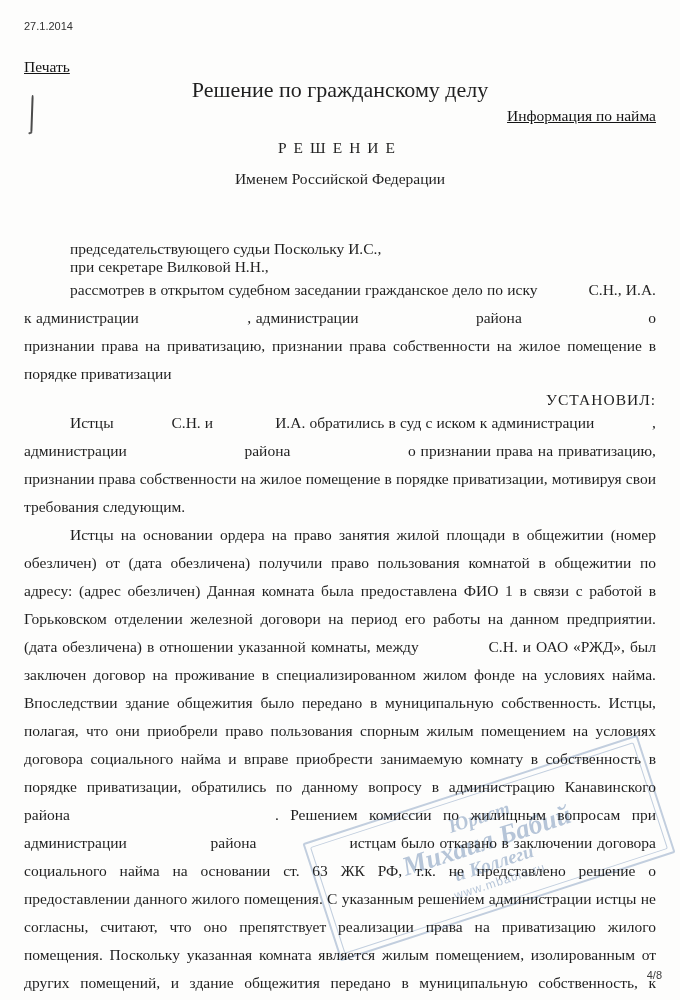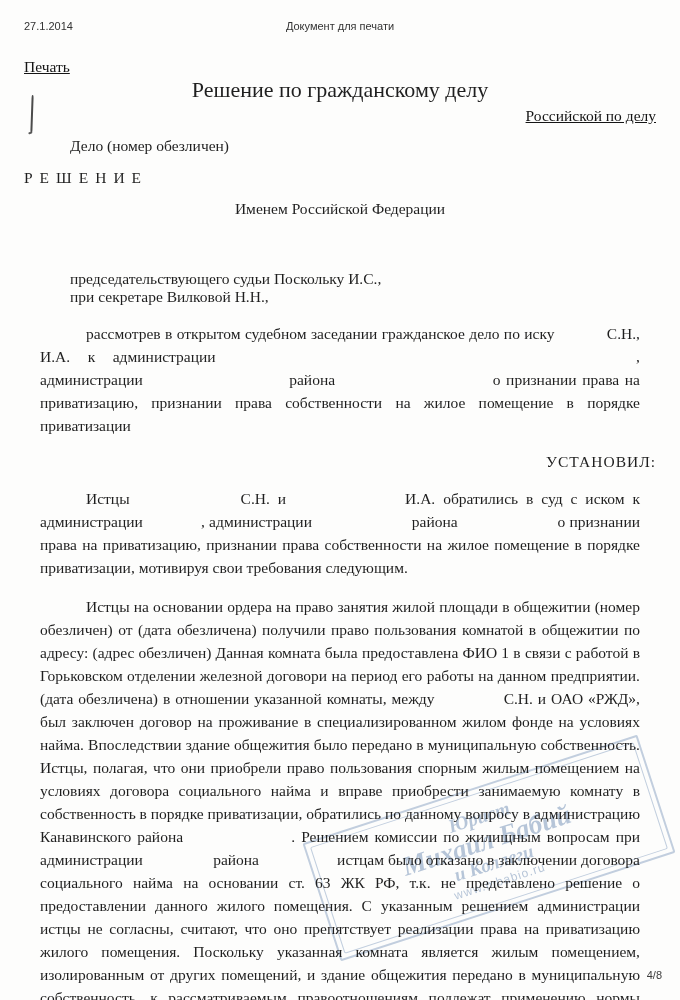--- a/index.html
+++ b/index.html
@@ -23,28 +23,28 @@
   .print-link-row { margin-top:24px; }
   .print-link { text-decoration:underline; color:#151515; cursor:pointer; }
 
   .main-title { text-align:center; font-size:22px; margin-top:1px; }
 
   .info-link-row { text-align:right; margin-top:4px; }
   .info-link { text-decoration:underline; color:#151515; cursor:pointer; }
 
   .case-line { margin:12px 0 0 46px; }
 
-  .decision-word { text-align:left; margin-top:14px; letter-spacing:7px; }
+  .decision-word { text-align:center; margin-top:14px; letter-spacing:7px; }
   .in-the-name  { text-align:center; margin-top:13px; }
 
   .judge-line     { margin:52px 0 0 46px; }
   .secretary-line { margin:0 0 0 46px; }
 
   p.body {
-    margin:16px; line-height:23px;
+    margin:0; line-height:28px;
     text-align:justify; text-indent:46px;
   }
   .p-intro { margin-top:13px; }
   .ust-heading { text-align:right; margin-top:3px; letter-spacing:1px; }
   .p-claim { margin-top:15px; }
   .p-facts { margin-top:1px; }
 
   
   .pen-mark {
     position:absolute; left:31px; top:95px;
@@ -102,34 +102,32 @@
       <span class="wm-url">www.mbabio.ru</span>
     </div>
   </div>
 
   <div class="pen-mark"></div>
 
   <div class="content">
 
     <div class="meta-row">
       <span class="meta-date">27.1.2014</span>
-      <span class="meta-label">Документ для печати</span>
     </div>
 
     <div class="print-link-row">
       <a class="print-link">Печать</a>
     </div>
 
     <div class="main-title">Решение по гражданскому делу</div>
 
     <div class="info-link-row">
-      <a class="info-link">Российской по делу</a>
+      <a class="info-link">Информация по найма</a>
     </div>
 
-    <div class="case-line">Дело (номер обезличен)</div>
 
     <div class="decision-word">РЕШЕНИЕ</div>
     <div class="in-the-name">Именем Российской Федерации</div>
 
     <div class="judge-line">председательствующего судьи Поскольку И.С.,</div>
     <div class="secretary-line">при секретаре Вилковой Н.Н.,</div>
 
     <p class="body p-intro">рассмотрев в открытом судебном заседании гражданское дело по иску&nbsp;&nbsp;&nbsp;&nbsp;&nbsp;&nbsp;&nbsp;&nbsp;&nbsp;&nbsp;&nbsp;&nbsp;С.Н., И.А. к администрации&nbsp;&nbsp;&nbsp;&nbsp;&nbsp;&nbsp;&nbsp;&nbsp;&nbsp;&nbsp;&nbsp;&nbsp;&nbsp;&nbsp;&nbsp;&nbsp;&nbsp;&nbsp;&nbsp;&nbsp;&nbsp;&nbsp;&nbsp;&nbsp;, администрации&nbsp;&nbsp;&nbsp;&nbsp;&nbsp;&nbsp;&nbsp;&nbsp;&nbsp;&nbsp;&nbsp;&nbsp;&nbsp;&nbsp;&nbsp;&nbsp;&nbsp;&nbsp;&nbsp;&nbsp;&nbsp;&nbsp;&nbsp;&nbsp;&nbsp;&nbsp;района&nbsp;&nbsp;&nbsp;&nbsp;&nbsp;&nbsp;&nbsp;&nbsp;&nbsp;&nbsp;&nbsp;&nbsp;&nbsp;&nbsp;&nbsp;&nbsp;&nbsp;&nbsp;&nbsp;&nbsp;&nbsp;&nbsp;&nbsp;&nbsp;&nbsp;&nbsp;&nbsp;&nbsp;о признании права на приватизацию, признании права собственности на жилое помещение в порядке приватизации</p>
 
     <div class="ust-heading">УСТАНОВИЛ:</div>

